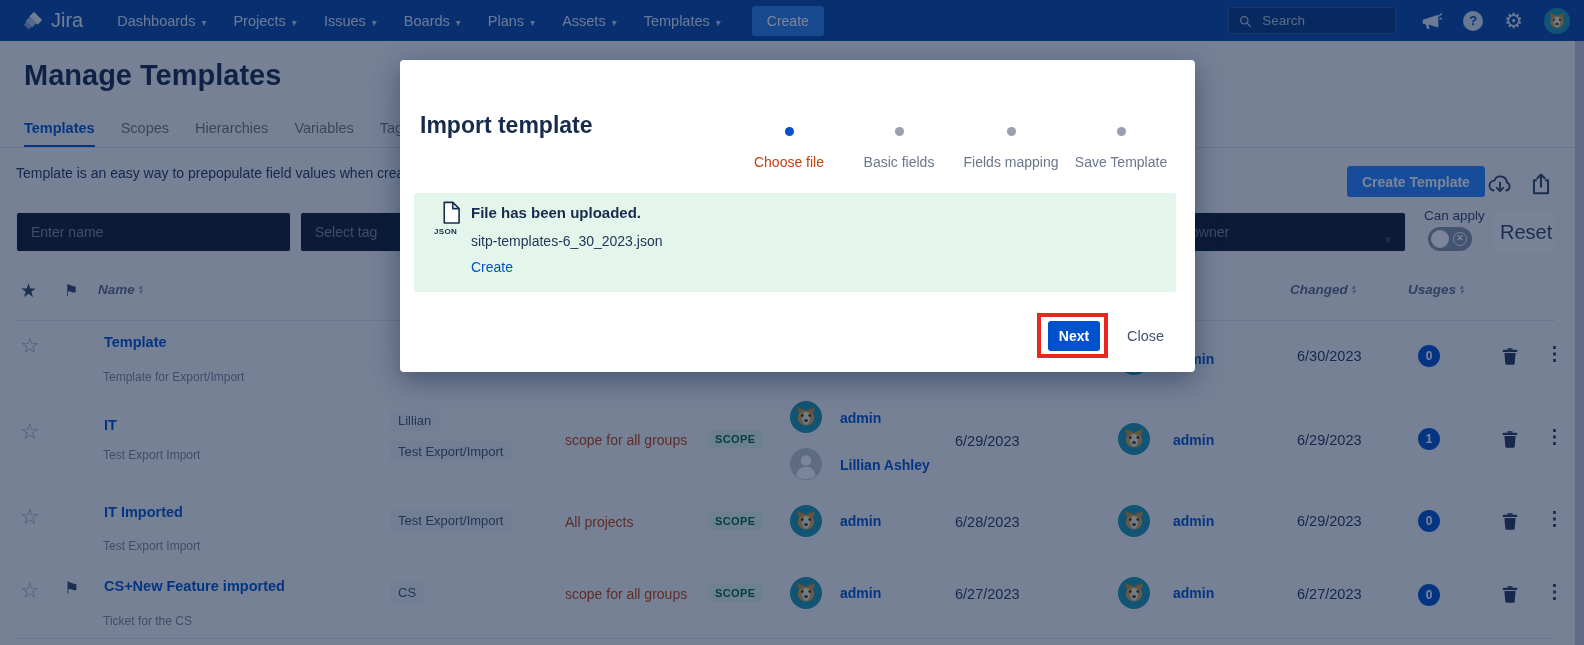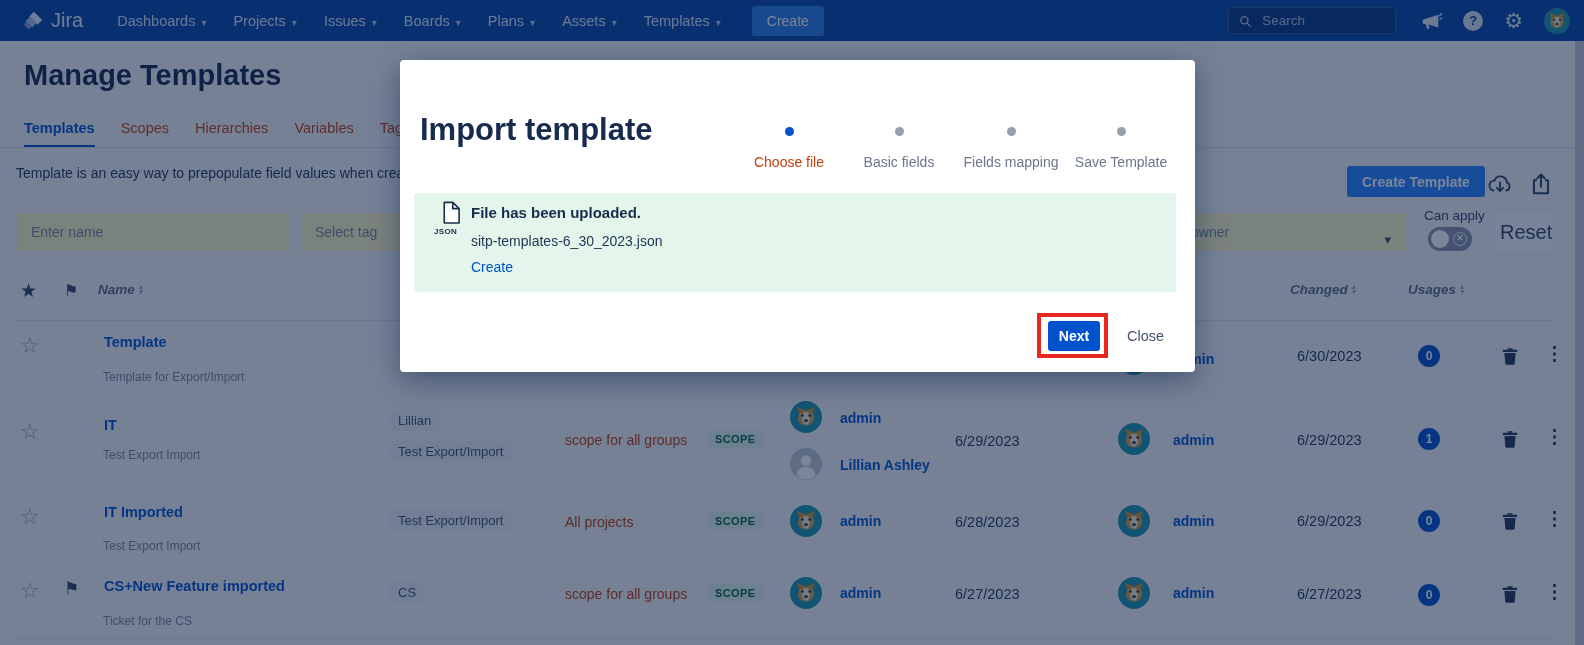--- a/index.html
+++ b/index.html
@@ -23,31 +23,31 @@
   .nav-ic svg{width:22px;height:22px;}
   .q-badge{width:20px;height:20px;border-radius:50%;background:rgba(255,255,255,0.85);color:#0747A6;font-size:13px;font-weight:bold;display:flex;align-items:center;justify-content:center;}
   .gear-glyph::before{content:"⚙";font-size:21px;line-height:1;}
   .nav-avatar{width:26px;height:26px;margin-right:0;}
   .nav-avatar svg{width:26px;height:26px;}
 
   
   .content{position:absolute;top:41px;left:0;width:1575px;height:604px;background:#F6F7F9;}
   .page-title{position:absolute;left:24px;top:18px;margin:0;font-size:29px;font-weight:bold;color:#17294B;}
   .tabbar{position:absolute;left:0;right:0;top:78px;height:29px;border-bottom:1px solid #D9DDE4;display:flex;align-items:flex-end;padding-left:24px;}
-  .tab{margin-right:26px;font-size:14.5px;color:#c2410c;padding-bottom:9px;border-bottom:2px solid transparent;cursor:pointer;white-space:nowrap;}
+  .tab{margin-right:26px;font-size:14.5px;color:#737373;padding-bottom:9px;border-bottom:2px solid transparent;cursor:pointer;white-space:nowrap;}
   .tab.active{color:#0052CC;font-weight:bold;border-bottom-color:#0052CC;}
   .page-desc{position:absolute;left:16px;top:124px;margin:0;font-size:14px;color:#243757;}
   .btn-create-template{position:absolute;left:1347px;top:125px;height:31px;border:none;border-radius:3px;background:#2684FF;color:#fff;font-size:14px;font-weight:600;padding:0 15px;cursor:pointer;}
   .hdr-ic{position:absolute;top:130px;width:26px;height:26px;color:#344563;cursor:pointer;}
   .hdr-ic svg{width:26px;height:26px;}
   .ic-cloud{left:1487px;}
   .ic-export{left:1528px;}
 
   
-  .field{position:absolute;top:171px;height:40px;background:#fef9c3;border:1px solid #EDEFF2;border-radius:3px;font-size:14px;color:#7A869A;}
+  .field{position:absolute;top:171px;height:40px;background:#0f172a;border:1px solid #EDEFF2;border-radius:3px;font-size:14px;color:#7A869A;}
   input.field{padding:0 14px;outline:none;}
   input.field::placeholder{color:#7A869A;}
   .f-name{left:16px;width:275px;}
   .f-tag{left:300px;width:276px;}
   .f-owner{left:1146px;width:260px;display:flex;align-items:center;cursor:pointer;}
   .f-owner .owner-text{padding-left:44px;color:#7A869A;}
   .f-owner .chev-dark::before{content:"▾";position:absolute;right:14px;color:#344563;font-size:13px;}
   .can-apply-label{position:absolute;left:1424px;top:167px;font-size:13.5px;color:#344563;}
   .toggle{position:absolute;left:1428px;top:186px;width:44px;height:24px;border-radius:12px;background:#8A94A6;cursor:pointer;}
   .toggle .knob{position:absolute;left:3px;top:3px;width:18px;height:18px;border-radius:50%;background:#fff;}
@@ -91,21 +91,21 @@
   .c-tags{left:390px;} .c-scope{left:565px;} .c-badge{left:708px;}
   .c-cav{left:790px;} .c-cname{left:840px;} .c-cdate{left:955px;}
   .c-oav{left:1118px;} .c-oname{left:1173px;} .c-changed{left:1297px;}
   .c-usage{left:1418px;} .c-trash{left:1500px;} .c-dots{left:1545px;}
 
   .scrollbar-strip{position:absolute;right:0;top:41px;width:9px;height:604px;background:#C3CAD4;}
 
   
   .overlay{position:absolute;inset:0;background:rgba(9,30,66,0.54);z-index:10;}
   .modal{position:absolute;left:400px;top:60px;width:795px;height:312px;background:#fff;border-radius:4px;box-shadow:0 8px 28px rgba(9,30,66,0.45);z-index:20;}
-  .modal-title{position:absolute;left:20px;top:52px;margin:0;font-size:31px;font-weight:600;color:#172B4D;}
+  .modal-title{position:absolute;left:20px;top:52px;margin:0;font-size:23px;font-weight:600;color:#172B4D;}
   .step{position:absolute;top:62px;width:140px;text-align:center;}
   .step .dot{display:inline-block;width:9px;height:9px;border-radius:50%;background:#97A0AF;}
   .step .step-label{display:block;margin-top:14px;font-size:14px;color:#6B778C;white-space:nowrap;}
   .step.active .dot{background:#0052CC;}
   .step.active .step-label{color:#c2410c;font-weight:normal;}
   .upload-panel{position:absolute;left:14px;top:133px;width:762px;height:99px;background:#E4F6EB;border-radius:3px;}
   .doc-ic{position:absolute;left:25px;top:8px;width:24px;height:27px;}
   .doc-ic svg{width:24px;height:27px;}
   .json-label{position:absolute;left:20px;top:34px;font-size:8px;font-weight:bold;color:#17314D;letter-spacing:.3px;}
   .upload-status{position:absolute;left:57px;top:11px;font-size:15px;font-weight:bold;color:#172B4D;}

